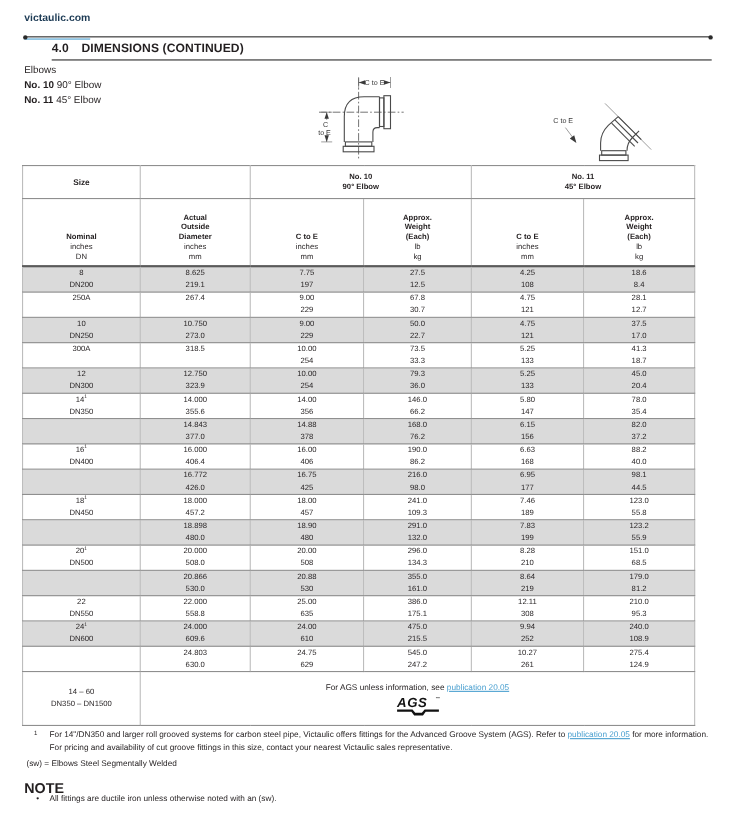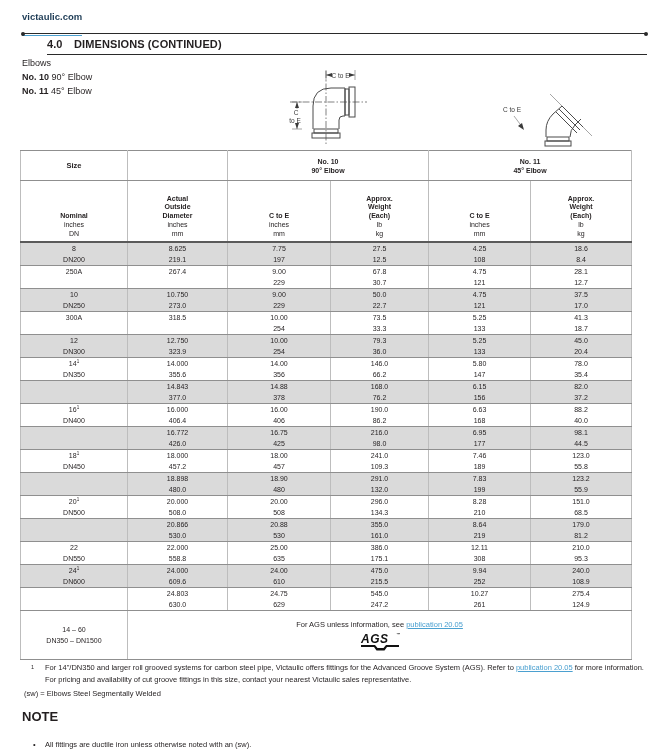--- a/index.html
+++ b/index.html
@@ -62,21 +62,21 @@
   .ags-logo{display:block;margin:1px auto 0 auto;}
   .ags-logo text{font-family:"Liberation Sans",sans-serif;font-weight:bold;font-style:italic;fill:#111;}
   
   .footnote{
     left:22px;top:662px;width:624px;font-size:7.5px;line-height:11.5px;
     padding-left:23px;box-sizing:border-box;
   }
   .fn-mark{position:absolute;left:9px;top:0;font-size:5.5px;}
   .sw-note{left:24px;top:689px;font-size:7.5px;}
   .note-title{left:22px;top:709px;font-size:13px;font-weight:bold;text-align:center;}
-  .note-line{left:33px;top:740px;font-size:7.5px;}
+  .note-line{left:33px;top:721px;font-size:7.5px;}
   .note-line .bullet{display:inline-block;width:12px;}
 </style>
 </head>
 <body>
 
 <a class="abs site-link" href="#">victaulic.com</a>
 <div class="abs top-rule"></div>
 
 <div class="abs section-title">
   <span class="num">4.0</span><span>DIMENSIONS (CONTINUED)</span>

